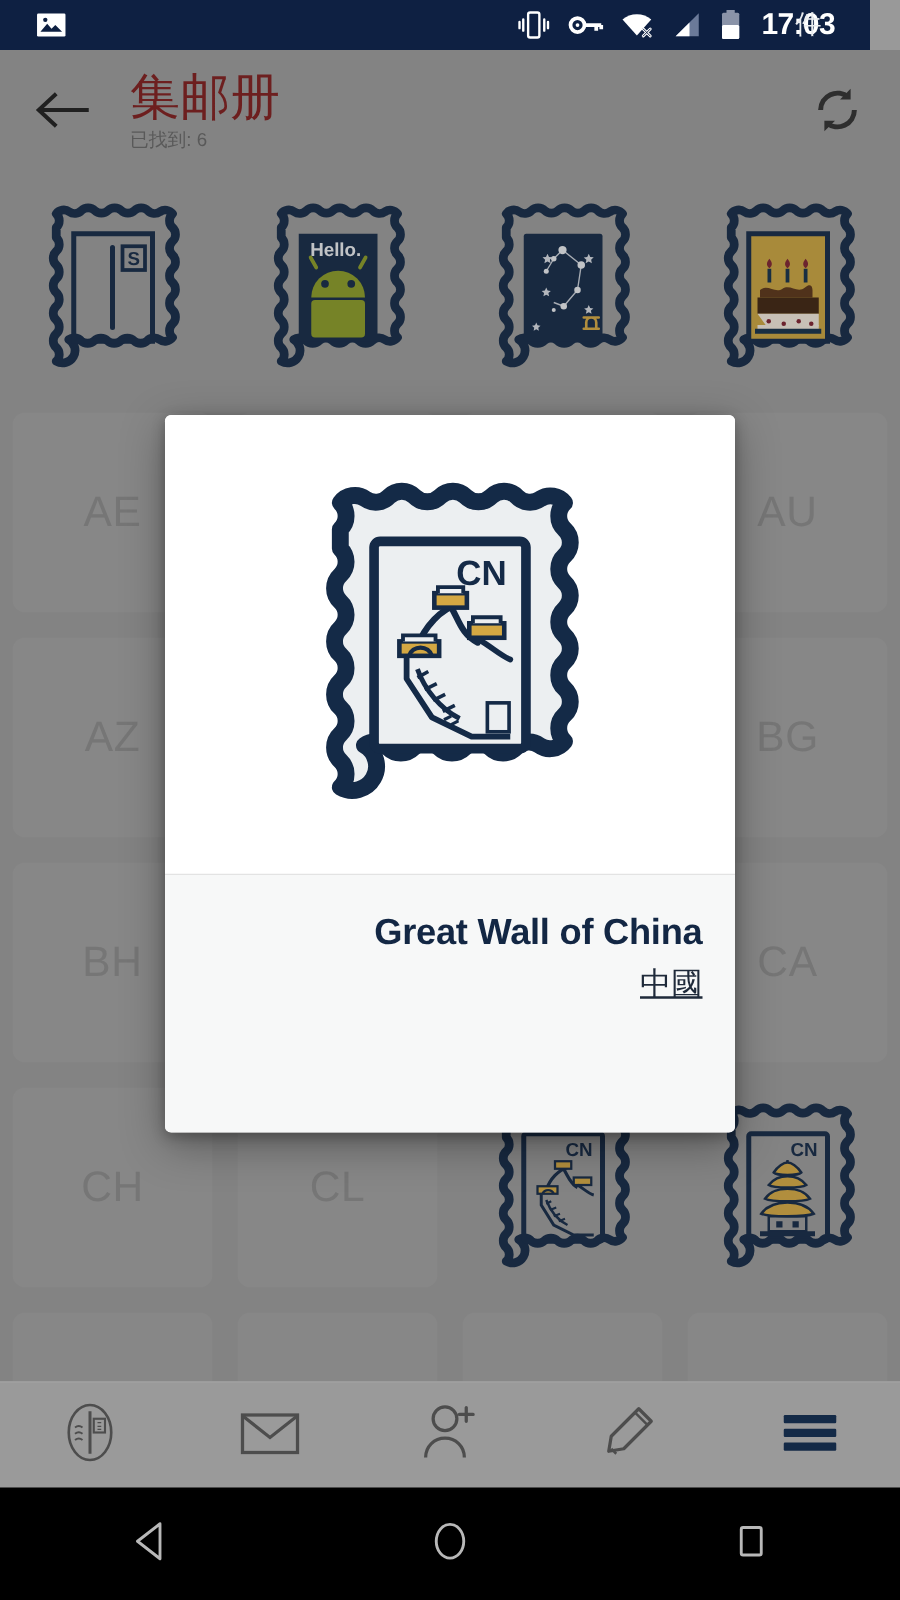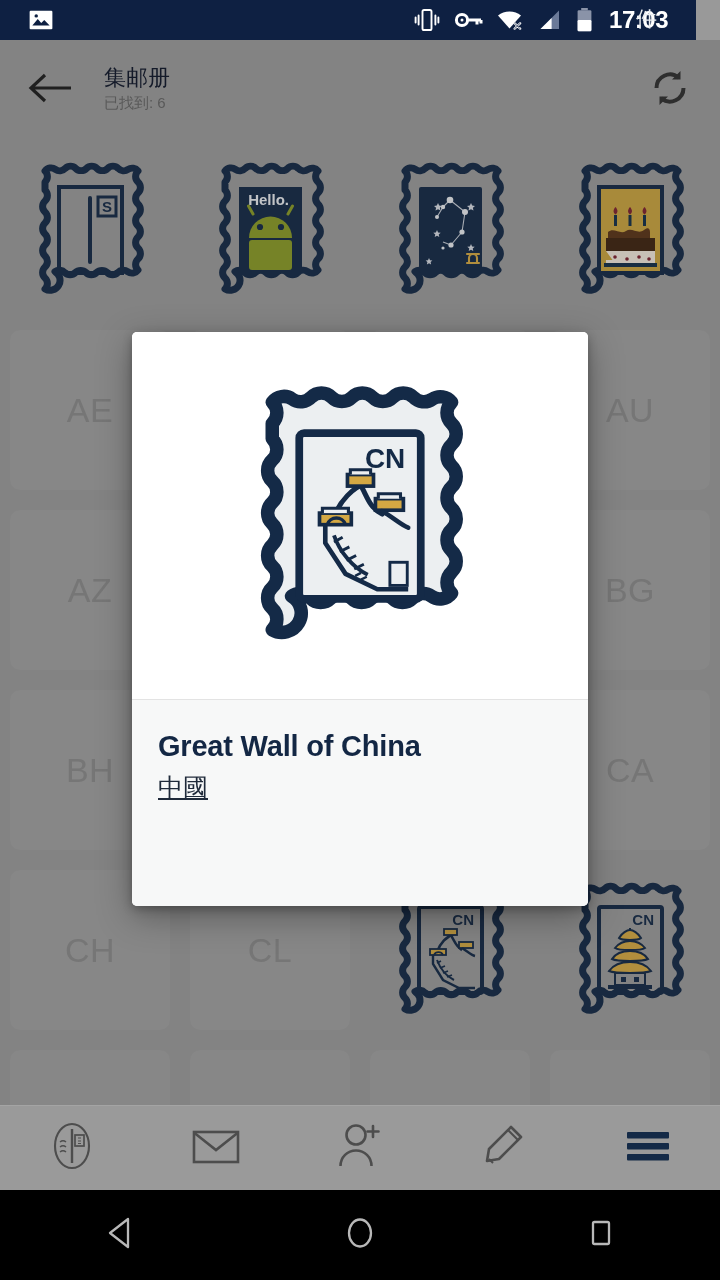--- a/index.html
+++ b/index.html
@@ -26,21 +26,21 @@
     position:absolute; left:27px; top:-1px; color:#e9ecef; font-size:21px; font-weight:normal;
   }
 
   
   .appbar {
     position:absolute; top:40px; left:0; width:720px; height:100px;
     background:#9a9a9a; display:flex; align-items:center;
   }
   .backbtn { width:100px; display:flex; align-items:center; justify-content:center; }
   .appbar-titles { flex:1; padding-left:4px; }
-  .app-title { font-size:22px; color:#0f172a; line-height:1.12; font-weight:normal; }
+  .app-title { font-size:40px; color:#7f1d1d; line-height:1.12; font-weight:normal; }
   .app-sub   { font-size:15px; color:#666666; line-height:1.5; margin-top:1px; }
   .refreshbtn { width:100px; display:flex; align-items:center; justify-content:center; }
 
   
   .content {
     position:absolute; top:140px; left:0; width:720px; height:985px;
     background:#9a9a9a; overflow:hidden;
   }
   .grid { display:grid; grid-template-columns:repeat(4,180px); }
   .cell {
@@ -67,21 +67,21 @@
     position:absolute; left:132px; top:332px; width:456px; height:574px;
     background:#ffffff; border-radius:5px;
     box-shadow:0 10px 34px rgba(0,0,0,0.34), 0 3px 10px rgba(0,0,0,0.26);
     overflow:hidden; display:flex; flex-direction:column;
   }
   .dialog-image {
     height:368px; background:#ffffff;
     display:flex; align-items:center; justify-content:center;
     border-bottom:1px solid #e3e3e3;
   }
-  .dialog-body { flex:1; background:#f7f8f8; padding:30px 26px 16px 26px; }
+  .dialog-body { flex:1; background:#f7f8f8; padding:30px 26px 16px 26px;text-align:right; }
   .dialog-title {
     font-size:29px; font-weight:bold; color:#132744; line-height:1.15; letter-spacing:-0.2px;
   }
   .dialog-sub { font-size:25px; color:#1f2a3a; margin-top:9px; line-height:1.2;text-decoration:underline; }
 
   
   .toolbar {
     position:absolute; top:1105px; left:0; width:720px; height:85px;
     background:#9a9a9a; display:flex; align-items:center;
     border-top:1px solid rgba(255,255,255,0.10);

